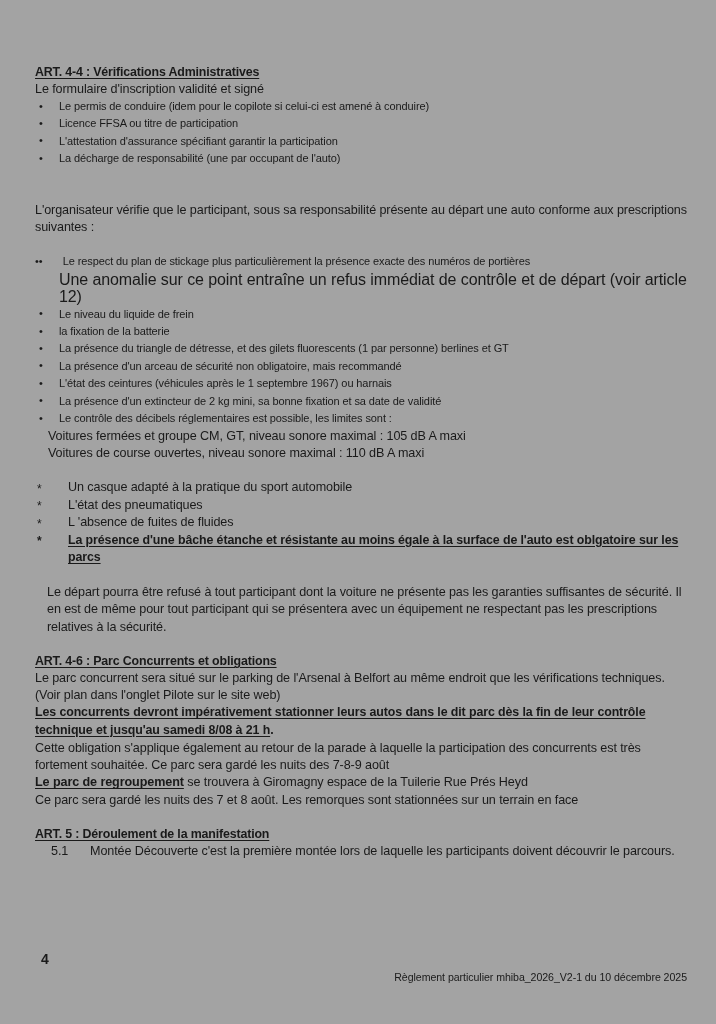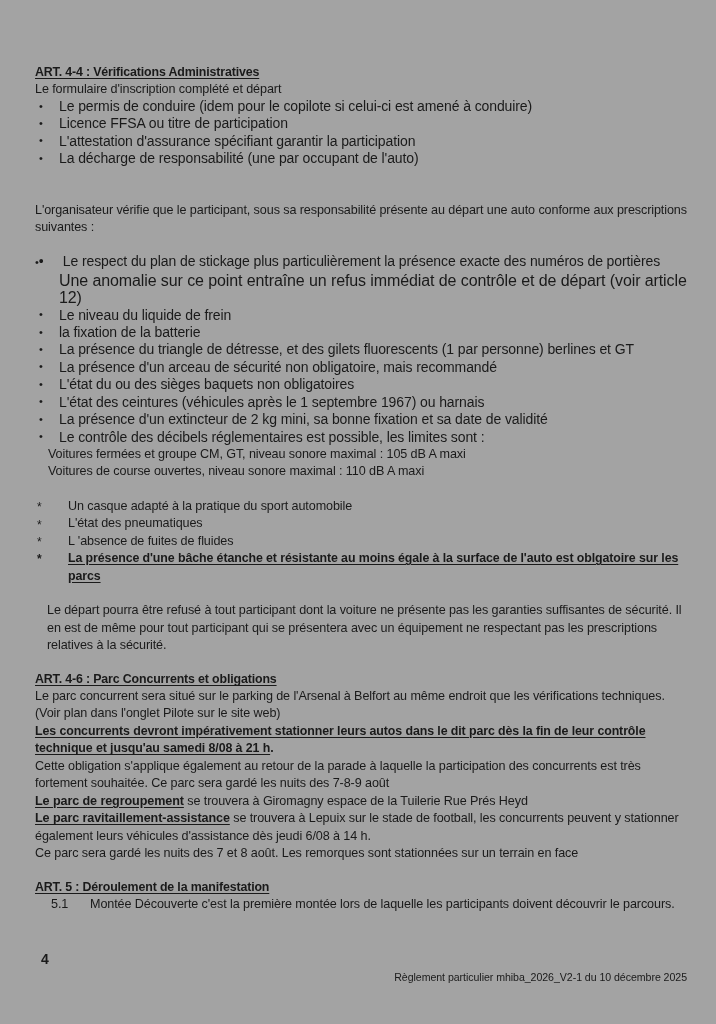--- a/index.html
+++ b/index.html
@@ -49,21 +49,21 @@
   .gap-xl { height: 34px; }
 
   
   ul.bul {
     list-style: none;
     margin: 0;
     padding: 0;
   }
   ul.bul > li {
     position: relative;
-    font-size: 14px;
+    font-size: 11px;
     line-height: 17.4px;
     letter-spacing: -0.1px;
     padding-left: 24px;
     margin: 0;
   }
   ul.bul > li::before {
     content: "\2022";
     position: absolute;
     left: 4px;
     top: -0.5px;
@@ -181,21 +181,21 @@
   }
 </style>
 </head>
 <body>
 
 <div class="page">
 
   <div class="content">
 
     <div class="h"><span class="u">ART. 4-4 : Vérifications Administratives</span></div>
-    <div class="p">Le formulaire d'inscription complété et départ</div>
+    <div class="p">Le formulaire d'inscription validité et signé</div>
 
     <ul class="bul">
       <li>Le permis de conduire (idem pour le copilote si celui-ci est amené à conduire)</li>
       <li>Licence FFSA ou titre de participation</li>
       <li>L'attestation d'assurance spécifiant garantir la participation</li>
       <li>La décharge de responsabilité (une par occupant de l'auto)</li>
     </ul>
 
     <div class="gap-xl"></div>
 
@@ -206,21 +206,20 @@
     <ul class="bul hang0">
       <li><span class="bmark">•</span><span>Le respect du plan de stickage plus particulièrement la présence exacte des numéros de portières</span></li>
     </ul>
     <div class="sub2">Une anomalie sur ce point entraîne un refus immédiat de contrôle et de départ (voir article 12)</div>
 
     <ul class="bul">
       <li>Le niveau du liquide de frein</li>
       <li>la fixation de la batterie</li>
       <li>La présence du triangle de détresse, et des gilets fluorescents (1 par personne) berlines et GT</li>
       <li>La présence d'un arceau de sécurité non obligatoire, mais recommandé</li>
-      <li>L'état du ou des sièges baquets non obligatoires</li>
       <li>L'état des ceintures (véhicules après le 1 septembre 1967) ou harnais</li>
       <li>La présence d'un extincteur de 2 kg mini, sa bonne fixation et sa date de validité</li>
       <li>Le contrôle des décibels réglementaires est possible, les limites sont :</li>
     </ul>
 
     <div class="sub">Voitures fermées et groupe CM, GT, niveau sonore maximal : 105 dB A maxi</div>
     <div class="sub">Voitures de course ouvertes, niveau sonore maximal : 110 dB A maxi</div>
 
     <div class="gap-md"></div>
 
@@ -239,21 +238,20 @@
 
     <div class="h"><span class="u">ART. 4-6 : Parc Concurrents et obligations</span></div>
     <div class="p">Le parc concurrent sera situé sur le parking de l'Arsenal à Belfort au même endroit que les vérifications techniques. (Voir plan dans l'onglet Pilote sur le site web)</div>
 
     <div class="bu-line"><span class="u">Les concurrents devront impérativement stationner leurs autos dans le dit parc dès la fin de leur contrôle technique et jusqu'au samedi 8/08 à 21 h</span><span>.</span></div>
 
     <div class="p">Cette obligation s'applique également au retour de la parade à laquelle la participation des concurrents est très fortement souhaitée. Ce parc sera gardé les nuits des 7-8-9 août</div>
 
     <div class="p"><span class="bu">Le parc de regroupement</span><span> se trouvera à Giromagny espace de la Tuilerie Rue Prés Heyd</span></div>
 
-    <div class="p"><span class="bu">Le parc ravitaillement-assistance</span><span> se trouvera à Lepuix sur le stade de football, les concurrents peuvent y stationner également leurs véhicules d'assistance dès jeudi 6/08 à 14 h.</span></div>
 
     <div class="p">Ce parc sera gardé les nuits des 7 et 8 août. Les remorques sont stationnées sur un terrain en face</div>
 
     <div class="gap-md"></div>
 
     <div class="h"><span class="u">ART. 5 : Déroulement de la manifestation</span></div>
     <div class="clause"><span class="num">5.1</span><span>Montée Découverte c'est la première montée lors de laquelle les participants doivent découvrir le parcours.</span></div>
 
   </div>
 

